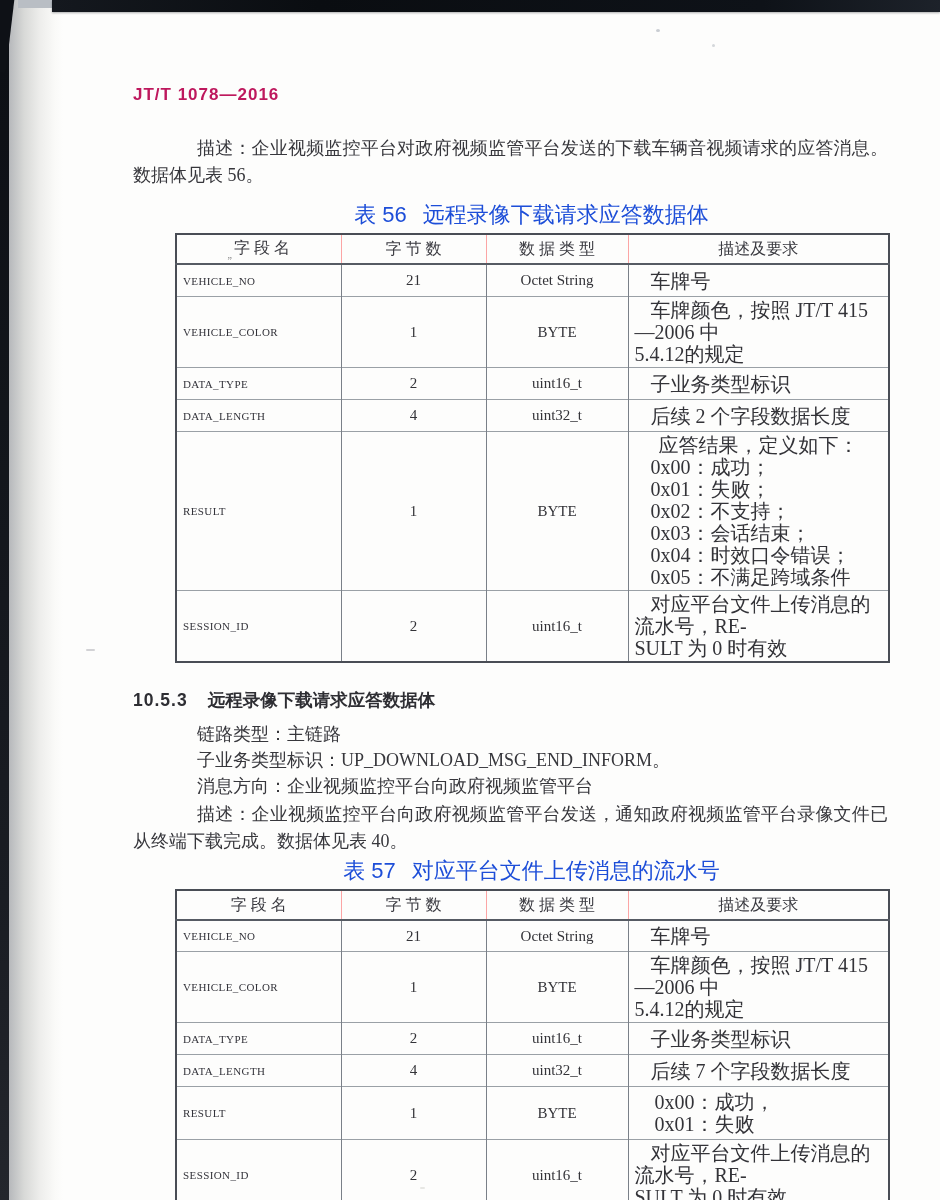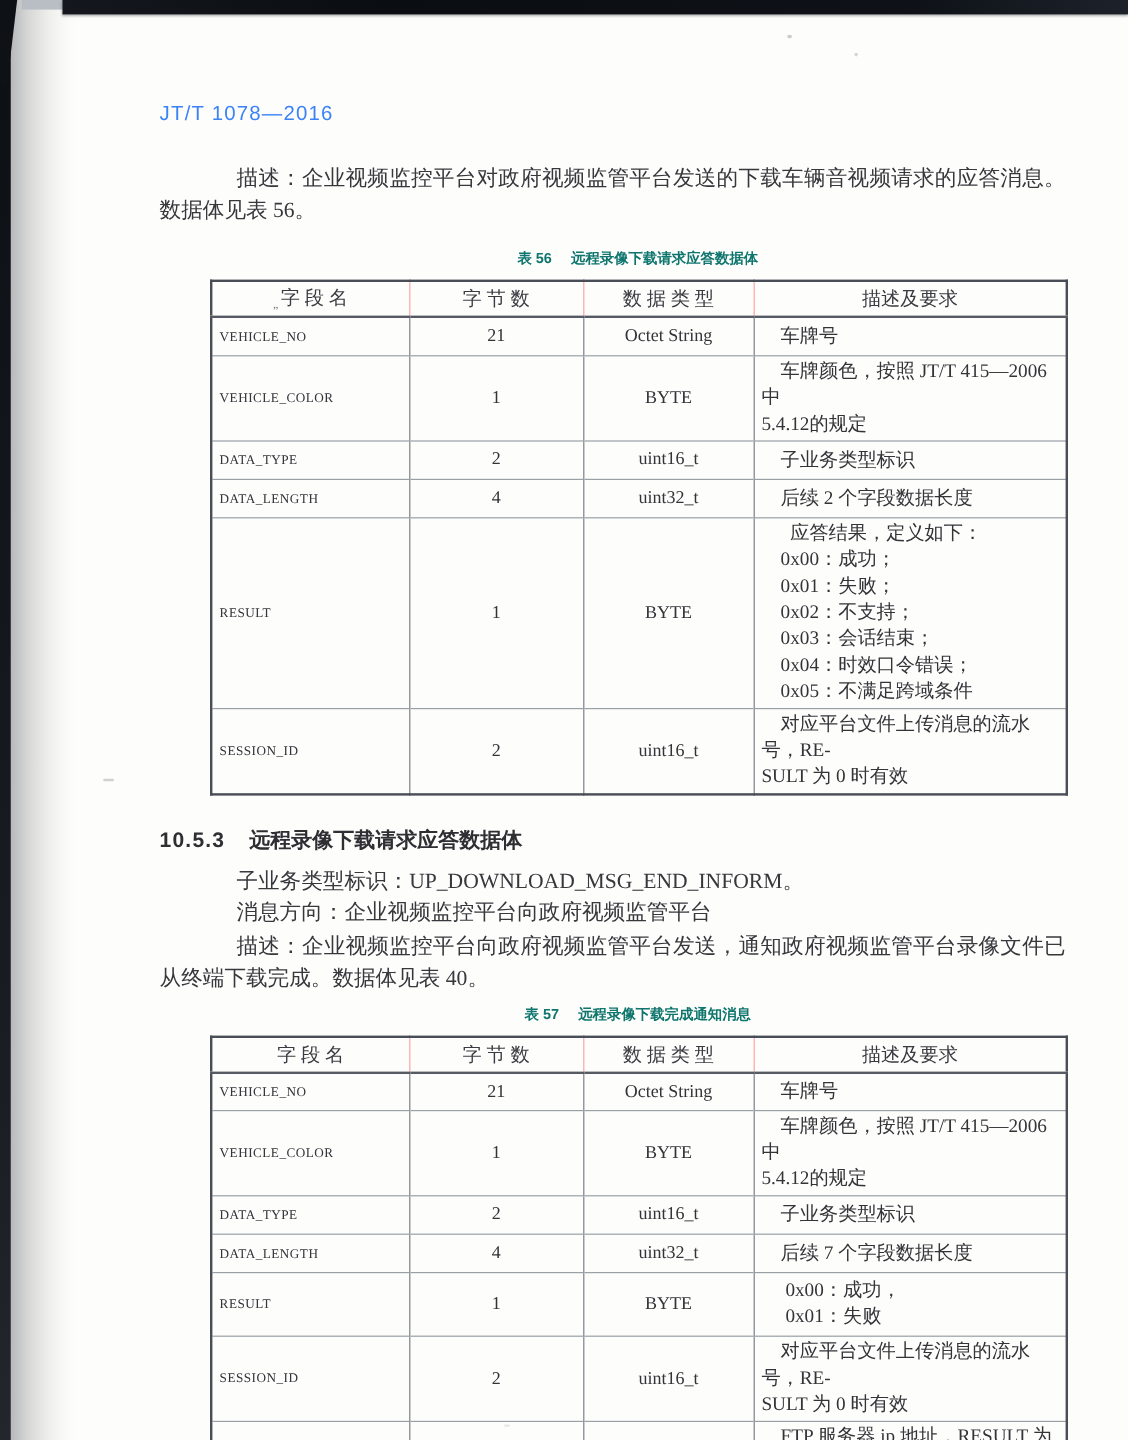--- a/index.html
+++ b/index.html
@@ -22,44 +22,44 @@
     background:linear-gradient(90deg,#b6b8bb 0%,#d8d9d7 28%,#eeeeec 58%,#fafaf8 85%,#fdfdfc 100%);}
   .speck{position:absolute;border-radius:50%;}
   .speck.s1{left:656px;top:29px;width:4px;height:3px;background:#c9cdd2;}
   .speck.s2{left:712px;top:44px;width:3px;height:3px;background:#d4d7da;}
   .speck.s3{left:86px;top:649px;width:9px;height:2px;border-radius:1px;background:#d2d2d5;}
   .speck.s4{left:420px;top:1187px;width:5px;height:2px;border-radius:1px;background:#e7e7e4;}
 
   
   .content{position:absolute;left:133px;top:85px;width:755px;}
   .std-code{font-family:"Liberation Sans","DejaVu Sans",sans-serif;
-    font-size:17px;letter-spacing:1px;color:#3b82f6;height:20px;}
+    font-size:17px;letter-spacing:1px;color:#be185d;height:20px;font-weight:bold;}
   .para{font-size:18px;line-height:27px;text-align:justify;color:#37373c;margin:0;}
   .para.indent{text-indent:64px;}
   .p-intro{margin-top:30px;}
-  .tbl-caption{font-family:"Liberation Sans","DejaVu Sans",sans-serif;font-weight:bold;
-    font-size:12px;color:#0f766e;text-align:center;line-height:24px;}
+  .tbl-caption{font-family:"Liberation Sans","DejaVu Sans",sans-serif;font-weight:normal;
+    font-size:22px;color:#1d4ed8;text-align:center;line-height:24px;}
   .cap56{margin-top:14px;}
   .cap57{margin-top:4px;}
   .tbl-caption .cap-label{margin-right:16px;}
 
   .tblwrap{margin-left:42px;width:713px;}
   table.dt{border-collapse:collapse;table-layout:fixed;width:713px;margin-top:6px;
     font-size:16px;color:#333338;}
   table.dt col.c1{width:165px;} table.dt col.c2{width:145px;}
   table.dt col.c3{width:142px;} table.dt col.c4{width:261px;}
   table.dt{border:2px solid #494d55;}
   table.dt th{font-weight:normal;font-size:16px;color:#3a3a40;
     border-bottom:2px solid #565b63;border-right:1px solid #fca5a5;padding:0;}
   table.dt td{border-top:1px solid #9aa0a6;border-right:1px solid #7a8088;
     vertical-align:middle;padding:2px 6px;}
   table.dt th:last-child,table.dt td:last-child{border-right:none;}
   td.fld{font-size:11px;letter-spacing:.4px;padding-left:16px;color:#33333a;}
   td.num,td.typ{text-align:center;font-size:15px;}
-  td.dsc{font-size:16px;line-height:22px;white-space:pre-line;
+  td.dsc{font-size:20px;line-height:22px;white-space:pre-line;
     padding:4px 10px 4px 12px;text-indent:16px;}
   td.dsc.ind8{text-indent:8px;padding-left:22px;}
   td.dsc.ind0{text-indent:0;padding-left:26px;}
   tr.h28 td,tr.h28 th{height:28px;} tr.h27 td{height:27px;} tr.h26 td{height:26px;}
   tr.h48 td{height:48px;} tr.h46 td{height:46px;} tr.h45 td{height:45px;}
   tr.h53 td{height:53px;} tr.h153 td{height:153px;}
   .hmark{font-size:10px;color:#777;vertical-align:sub;margin-right:2px;}
 
   .sec-head{font-family:"Liberation Sans","DejaVu Sans",sans-serif;font-weight:bold;
     font-size:17.5px;color:#2e2e33;margin-top:24px;line-height:26px;}
@@ -151,29 +151,30 @@
       </tr>
     </tbody>
       </table>
   </div>
 
   <div class="sec-head">
     <span class="sec-num">10.5.3</span><span>远程录像下载请求应答数据体</span>
   </div>
 
   <div class="sec-lines">
+    <div class="sec-line">链路类型：主链路</div>
     <div class="sec-line">子业务类型标识：UP_DOWNLOAD_MSG_END_INFORM。</div>
     <div class="sec-line">消息方向：企业视频监控平台向政府视频监管平台</div>
   </div>
 
   <p class="para indent p-desc">描述：企业视频监控平台向政府视频监管平台发送，通知政府视频监管平台录像文件已从终端下载完成。数据体见表 40。</p>
 
   <div class="tblwrap">
     <div class="tbl-caption cap57">
-      <span class="cap-label">表 57</span><span>远程录像下载完成通知消息</span>
+      <span class="cap-label">表 57</span><span>对应平台文件上传消息的流水号</span>
     </div>
     <table class="dt">
       <colgroup>
           <col class="c1">
           <col class="c2">
           <col class="c3">
           <col class="c4">
         </colgroup>
       <tbody>
           <tr class="h28">

